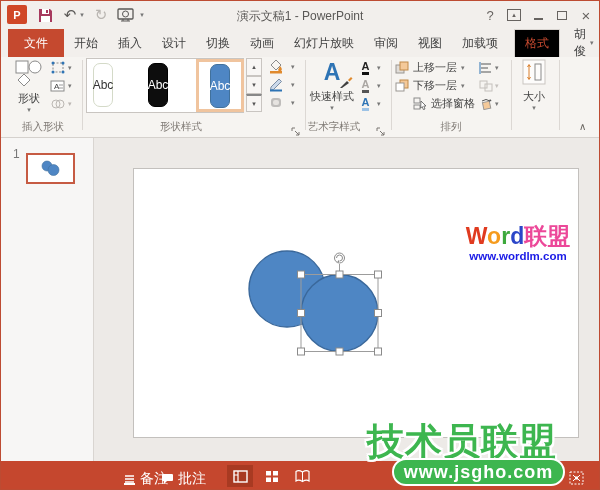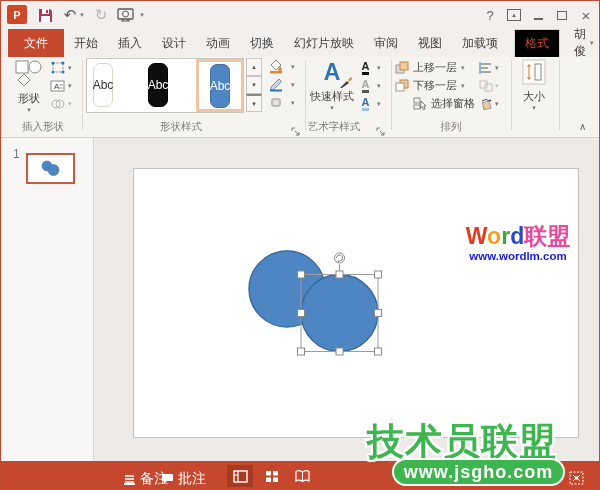--- a/index.html
+++ b/index.html
@@ -85,41 +85,42 @@
     <div class="qat-btn" style="left:90px;width:20px;font-size:15px;color:#B9B5B1;">↻</div>
     <div class="qat-btn" style="left:113px;width:22px;">
       <svg width="17" height="14" viewBox="0 0 17 14">
           <rect x="1" y="1" width="15" height="10" rx="1" fill="none" stroke="#5a5856" stroke-width="1.3"></rect>
           <circle cx="8.5" cy="6" r="3" fill="none" stroke="#5a5856"></circle>
           <path d="M6 11 v2 M11 11 v2 M4 13 h9" stroke="#5a5856"></path>
         </svg>
     </div>
     <div class="qat-btn car" style="left:136px;width:10px;">▾</div>
 
+    <div id="title-text">演示文稿1 - PowerPoint</div>
 
     <div class="winctl" style="right:96px;">?</div>
     <div class="winctl" style="right:72px;">
         <span class="ribdisp">▴</span>
       </div>
     <div class="winctl" style="right:48px;">
         <span class="minbar"></span>
       </div>
     <div class="winctl" style="right:24px;">
         <span class="boxmax"></span>
       </div>
     <div class="winctl" style="right:0;font-size:15px;">×</div>
   </div>
 
   <div id="tabrow">
     <div class="tab tab-file">文件</div>
     <div class="tab">开始</div>
     <div class="tab">插入</div>
     <div class="tab">设计</div>
+    <div class="tab">切换</div>
     <div class="tab">动画</div>
-    <div class="tab">切换</div>
     <div class="tab">幻灯片放映</div>
     <div class="tab">审阅</div>
     <div class="tab">视图</div>
     <div class="tab">加载项</div>
     <div class="tab tab-active">格式</div>
     <div id="user-chip">
       <span>胡俊</span>
       <span class="car">▾</span>
     </div>
 

